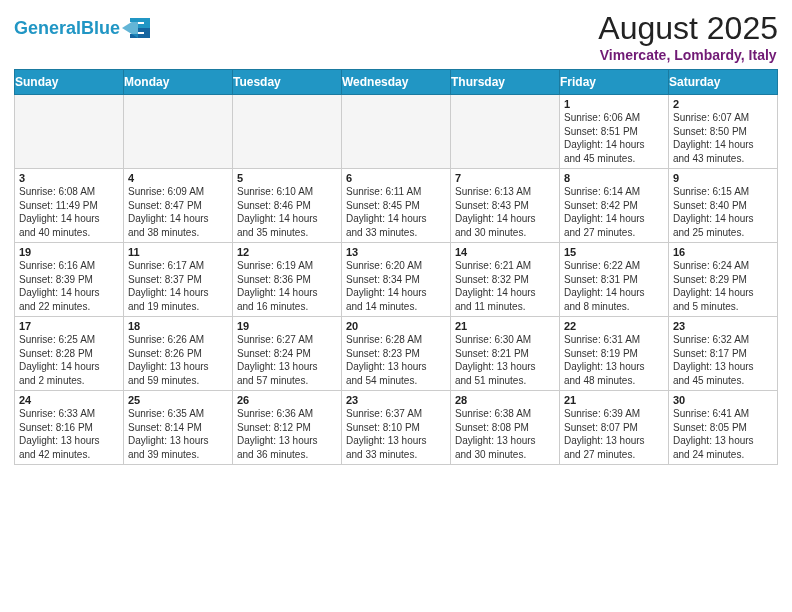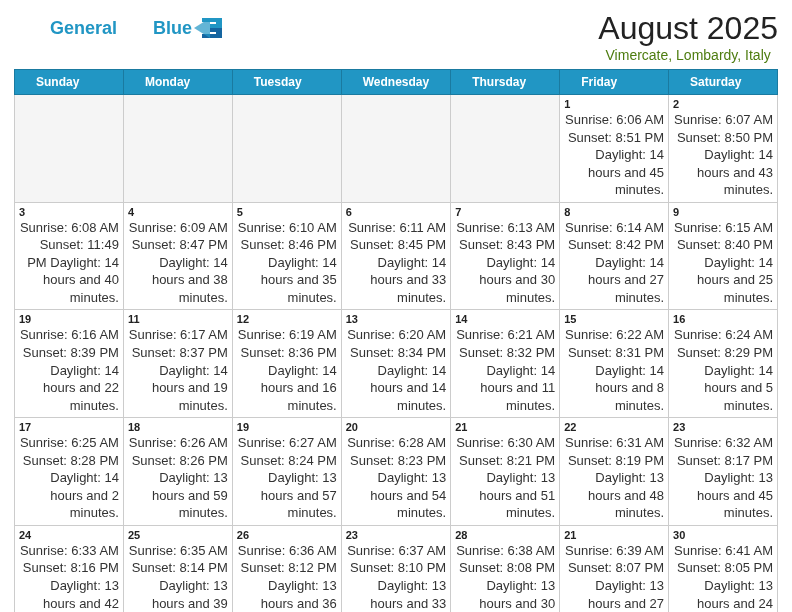--- a/index.html
+++ b/index.html
@@ -28,51 +28,51 @@
       margin-top: 4px;
     }
     .logo-text {
       font-size: 18px;
       color: #555;
       font-weight: normal;
     }
     .logo-text span {
       color: #2196c4;
       font-weight: bold;
-      margin-left: 36px;
     }
     .logo-icon {
       width: 32px;
       height: 28px;
       margin-left: 2px;
       margin-right: 0px;
     }
     .title-block {
       text-align: center;
     }
     .calendar-title {
       font-size: 32px;
       font-weight: normal;
       color: #222;
     }
     .calendar-subtitle {
       font-size: 14px;
-      color: #4d7c0f;
+      color: #701a75;
+      font-weight: bold;
     }
     .calendar {
       width: 100%;
       border-collapse: collapse;
       border: 1px solid #ccc;
     }
     .calendar th {
       background: #2196c4;
       color: #fff;
       font-size: 12px;
       font-weight: bold;
-      padding: 5px 21px;
+      padding: 5px 0;
       text-align: left;
       border: 1px solid #1a7aa0;
     }
     .calendar td {
       border: 1px solid #ccc;
       vertical-align: top;
       padding: 3px 4px;
       width: calc(100% / 7);
       font-size: 9.5px;
       color: #333;
@@ -82,24 +82,23 @@
       background: #f5f5f5;
     }
     .day-number {
       font-size: 11px;
       font-weight: bold;
       color: #222;
       display: block;
       margin-bottom: 1px;
     }
     .day-info {
-      font-size: 13px;
+      font-size: 10px;
       color: #333;
       line-height: 1.35;
-      text-align: right;
     }
   </style>
 </head>
 <body>
 
 <div class="page">
   <div class="header">
     <div class="logo">
       <div class="logo-text">
         <span>General</span><span>Blue</span>

